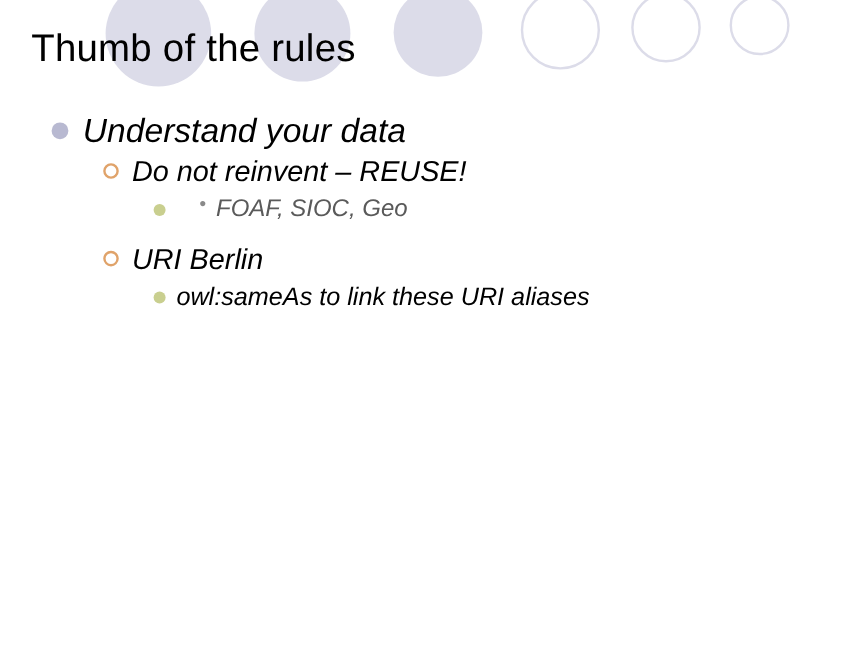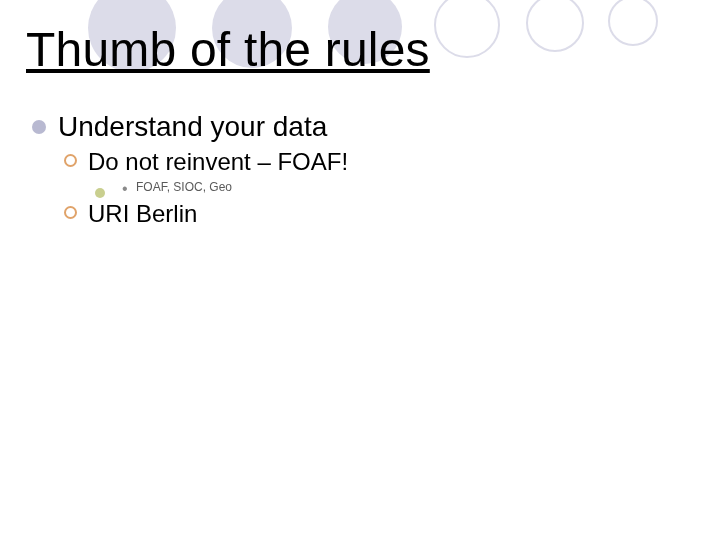--- a/index.html
+++ b/index.html
@@ -26,30 +26,30 @@
     position: absolute;
     border-radius: 50%;
     box-sizing: border-box;
   }
   .slide {
     position: relative;
     z-index: 1;
     padding: 18px 26px 0 26px;
   }
   .title {
-    font-size: 48px;
+    font-size: 32px;
     font-weight: 400;
     margin: 4px 0 34px 0;
     letter-spacing: 0.2px;
-    text-decoration: underline;
   }
   ul {
     list-style: none;
-    margin: 4px;
+    margin: 15px;
     padding: 0;
+    font-style: italic;
   }
   .lvl1 > li {
     font-size: 28px;
     padding-left: 28px;
     position: relative;
     margin-bottom: 6px;
   }
   .lvl1 > li::before {
     content: "";
     position: absolute;
@@ -100,21 +100,21 @@
     width: 10px;
     height: 10px;
     border-radius: 50%;
     background: #c9cf8f;
   }
   .lvl4 {
     margin-top: 2px;
     margin-bottom: 4px;
   }
   .lvl4 > li {
-    font-size: 12px;
+    font-size: 20px;
     padding-left: 18px;
     position: relative;
     margin: 2px 0;
     color: #5a5a5a;
   }
   .lvl4 > li::before {
     content: "•";
     position: absolute;
     left: 4px;
     top: -1px;
@@ -135,32 +135,35 @@
 </div>
 
 <div class="slide">
   <div class="title">Thumb of the rules</div>
 
   <ul class="lvl1">
     <li>
       <span>Understand your data</span>
       <ul class="lvl2">
         <li>
-          <span>Do not reinvent – FOAF!</span>
+          <span>Do not reinvent – REUSE!</span>
           <ul class="lvl3">
             <li>
               <ul class="lvl4">
                 <li>
                   <span>FOAF, SIOC, Geo</span>
                 </li>
               </ul>
             </li>
           </ul>
         </li>
         <li>
           <span>URI Berlin</span>
           <ul class="lvl3">
+            <li>
+              <span>owl:sameAs to link these URI aliases</span>
+            </li>
           </ul>
         </li>
       </ul>
     </li>
   </ul>
 </div>
 
 </body></html>

